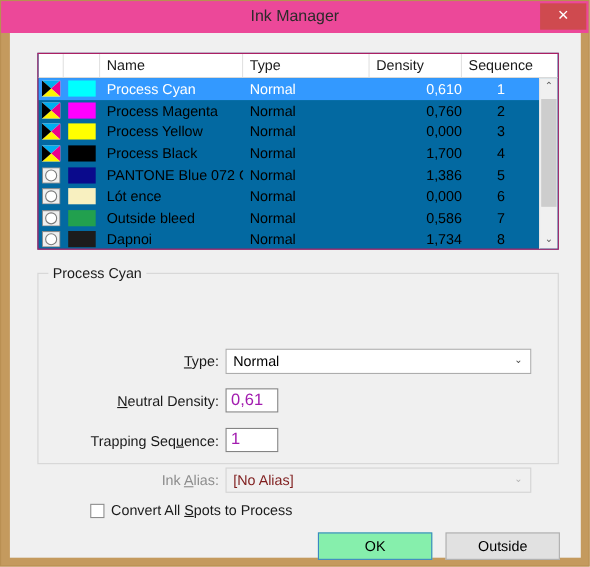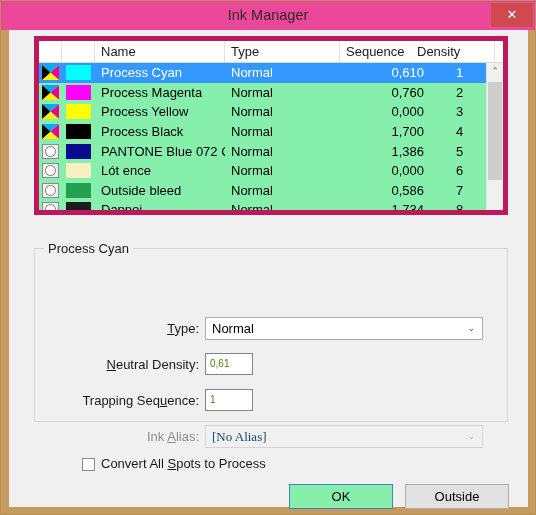--- a/index.html
+++ b/index.html
@@ -63,25 +63,25 @@
     width: 519px;
     height: 477px;
     background: #f0f0f0;
     box-sizing: border-box;
   }
 
   
   .listview {
     position: absolute;
     left: 25px;
-    top: 6px;
+    top: 18px;
     width: 474px;
     height: 179px;
-    background: #86efac;
-    border: 5px solid #be185d;
+    background: #0369a1;
+    border: 1px solid #be185d;
     box-sizing: border-box;
     overflow: hidden;
   }
   .lv-header {
     display: flex;
     height: 22px;
     background: #ffffff;
     border-bottom: 1px solid #d9d9d9;
     box-sizing: border-box;
   }
@@ -224,21 +224,21 @@
     cursor: default;
   }
   .combo-text {
     position: absolute;
     left: 6px;
     top: 0;
     line-height: 21px;
     font-size: 13px;
     color: #000000;
   }
-  .combo.disabled .combo-text { color: #0c4a6e; font-family: Liberation Serif, serif; }
+  .combo.disabled .combo-text { color: #7f1d1d; }
   .combo-arrow {
     position: absolute;
     right: 7px;
     top: 0;
     line-height: 21px;
     font-size: 9px;
     color: #4a4a4a;
     font-family: "DejaVu Sans", sans-serif;
   }
   .combo.disabled .combo-arrow { color: #b5b5b5; }
@@ -251,22 +251,22 @@
     background: #ffffff;
     border: 1px solid #848484;
     box-sizing: border-box;
     cursor: text;
   }
   .textbox-text {
     position: absolute;
     left: 4px;
     top: 0;
     line-height: 20px;
-    font-size: 10px;
-    color: #4d7c0f;
+    font-size: 15px;
+    color: #a21caf;
   }
 
   
   .checkrow {
     position: absolute;
     left: 25px;
     top: 427px;
     display: flex;
     align-items: center;
     cursor: pointer;
@@ -317,22 +317,22 @@
   </div>
 
   <div class="client">
 
     <div class="listview">
       <div class="lv-header">
         <div class="hcell c-icon"></div>
         <div class="hcell c-swatch"></div>
         <div class="hcell c-name">Name</div>
         <div class="hcell c-type">Type</div>
+        <div class="hcell c-dens">Density</div>
         <div class="hcell c-seq">Sequence</div>
-        <div class="hcell c-dens">Density</div>
       </div>
 
       <div class="lv-rows" id="rows-container">
           <div class="lv-row selected">
             <div class="cell c-icon">
               <svg class="ink-icon" viewBox="0 0 17 15">
                 <rect x="0" y="0" width="17" height="15" fill="#ffffff"></rect>
                 <polygon points="0,0 8.5,7.5 17,0" fill="#00aeef"></polygon>
                 <polygon points="17,0 8.5,7.5 17,15" fill="#ec008c"></polygon>
                 <polygon points="17,15 8.5,7.5 0,15" fill="#fff200"></polygon>

